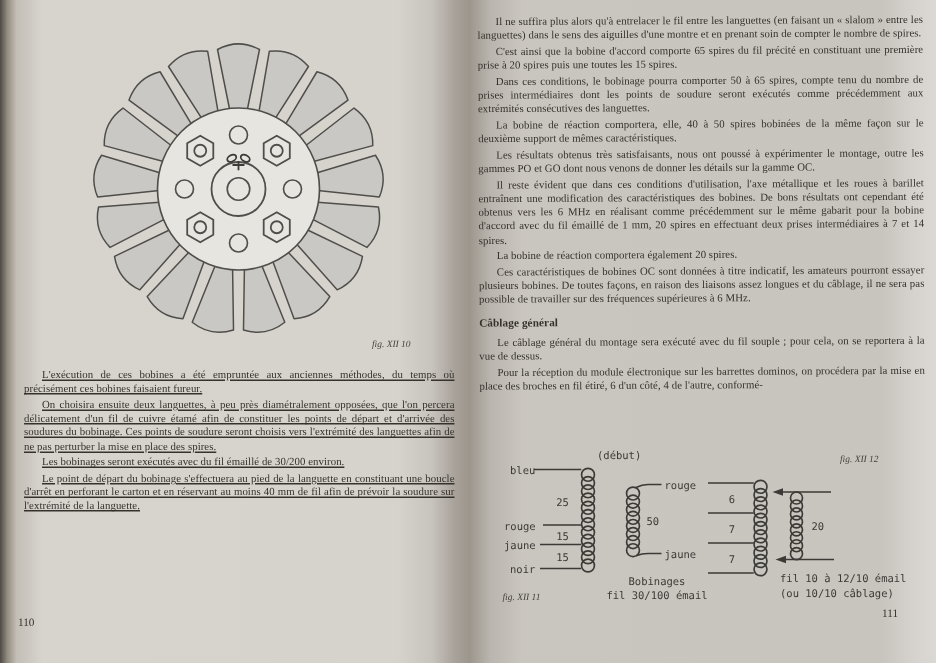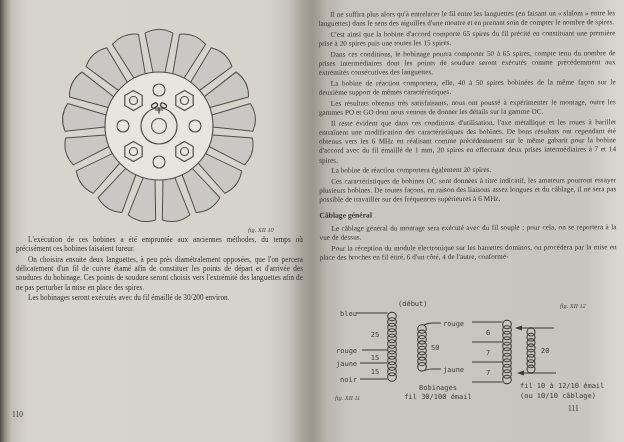--- a/index.html
+++ b/index.html
@@ -15,21 +15,21 @@
     color:#35322d;
   }
   .page-text{
     position:absolute;
     text-align:justify;
     font-size:7.2px;
     line-height:9.2px;
     letter-spacing:0.05px;
   }
   .page-text p{margin:0 0 1.5px 0;text-indent:12px;}
-  .left-text{left:16px;top:236px;width:287px;}
+  .left-text{left:16px;top:246px;width:287px;text-decoration:underline;}
   .right-text{left:319px;top:10px;width:297px;transform:rotate(-0.3deg);}
   .section-heading{
     font-size:7.5px;font-weight:bold;margin:5px 0 5.5px 0;
   }
   .fig-caption{
     position:absolute;font-style:italic;font-size:6.3px;color:#45423d;
   }
   .page-number{
     position:absolute;font-size:7.5px;color:#35322d;
   }
@@ -101,20 +101,21 @@
       </g>
     </g>
   </svg>
 
   <div class="fig-caption" style="left:248px;top:226px;">fig. XII 10</div>
 
   <div class="page-text left-text">
     <p>L'exécution de ces bobines a été empruntée aux anciennes méthodes, du temps où précisément ces bobines faisaient fureur.</p>
     <p>On choisira ensuite deux languettes, à peu près diamétralement opposées, que l'on percera délicatement d'un fil de cuivre étamé afin de constituer les points de départ et d'arrivée des soudures du bobinage. Ces points de soudure seront choisis vers l'extrémité des languettes afin de ne pas perturber la mise en place des spires.</p>
     <p>Les bobinages seront exécutés avec du fil émaillé de 30/200 environ.</p>
+    <p>Le point de départ du bobinage s'effectuera au pied de la languette en constituant une boucle d'arrêt en perforant le carton et en réservant au moins 40 mm de fil afin de prévoir la soudure sur l'extrémité de la languette.</p>
   </div>
 
   <div class="page-number" style="left:12px;top:410px;">110</div>
 
   <div class="page-text right-text">
     <p>Il ne suffira plus alors qu'à entrelacer le fil entre les languettes (en faisant un « slalom » entre les languettes) dans le sens des aiguilles d'une montre et en prenant soin de compter le nombre de spires.</p>
     <p>C'est ainsi que la bobine d'accord comporte 65 spires du fil précité en constituant une première prise à 20 spires puis une toutes les 15 spires.</p>
     <p>Dans ces conditions, le bobinage pourra comporter 50 à 65 spires, compte tenu du nombre de prises intermédiaires dont les points de soudure seront exécutés comme précédemment aux extrémités consécutives des languettes.</p>
     <p>La bobine de réaction comportera, elle, 40 à 50 spires bobinées de la même façon sur le deuxième support de mêmes caractéristiques.</p>
     <p>Les résultats obtenus très satisfaisants, nous ont poussé à expérimenter le montage, outre les gammes PO et GO dont nous venons de donner les détails sur la gamme OC.</p>
@@ -200,15 +201,15 @@
         <circle cx="209" cy="73.1" r="4"></circle>
       <path d="M 198 32 H 232 M 200 77 H 234"></path>
       <polygon points="193,32 200,29.5 200,34.5" fill="#3c3a36" stroke="none"></polygon>
       <polygon points="195,77 202,74.5 202,79.5" fill="#3c3a36" stroke="none"></polygon>
     </g>
     <text x="219" y="57">20</text>
     <text x="198" y="92">fil  10 à 12/10 émail</text>
     <text x="198" y="102">(ou  10/10 câblage)</text>
   </svg>
 
-  <div class="page-number" style="left:568px;top:404px;text-align:right;">111</div>
+  <div class="page-number" style="left:588px;top:404px;text-align:right;">111</div>
 
 </div>
 
 </body></html>

